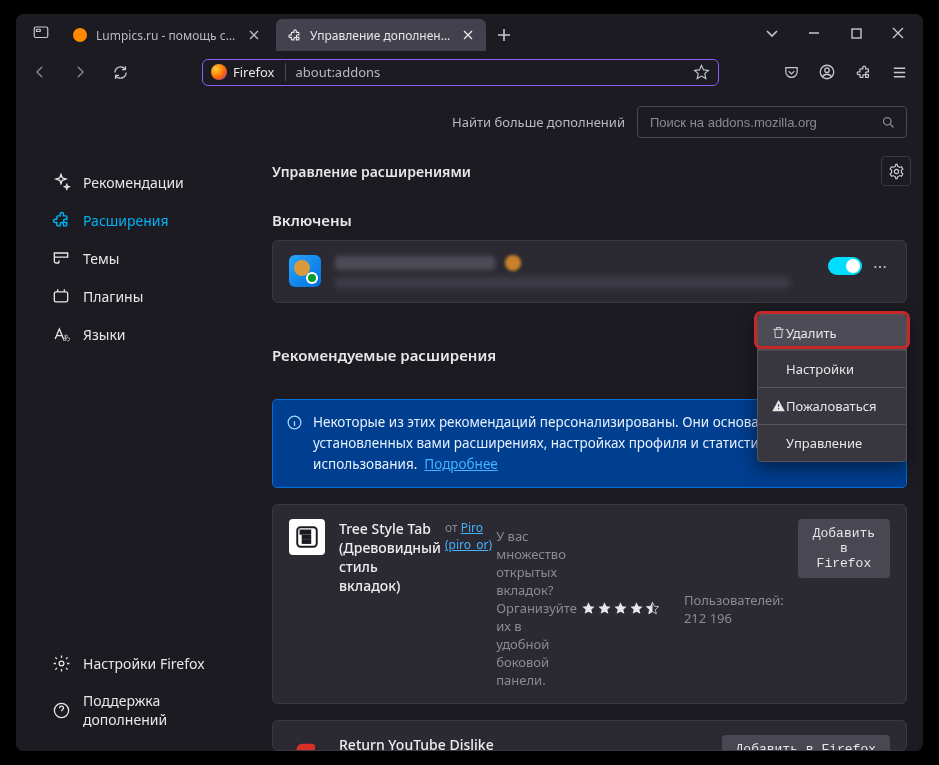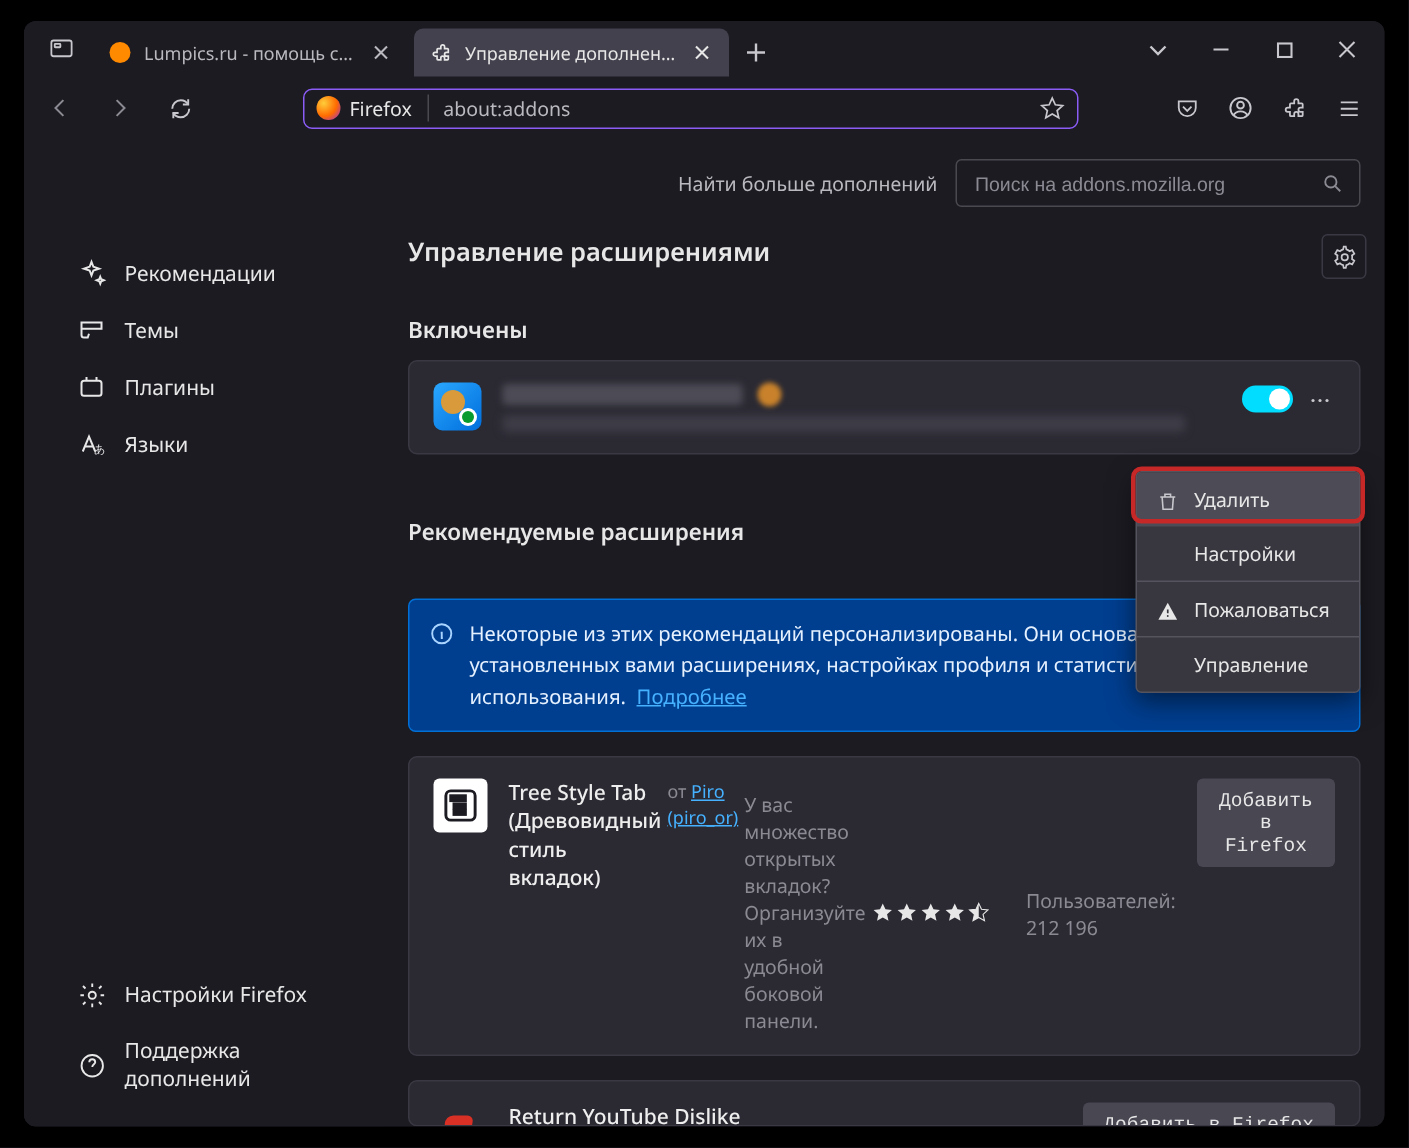--- a/index.html
+++ b/index.html
@@ -142,22 +142,22 @@
     display:flex;align-items:center;padding:0 10px;gap:8px;
     color:var(--text-muted);
   }
   .search-box input{
     flex:1;background:transparent;border:none;outline:none;
     color:var(--text);font-size:13px;
   }
   .search-box input::placeholder{color:var(--text-muted);}
 
   h1.page-title{
-    font-size:17px;font-weight:600;margin:10px 16px 6px 16px;
-    display:flex;justify-content:space-between;
+    font-size:14px;font-weight:600;margin:10px 16px 6px 16px;
+    display:flex;align-items:center;justify-content:space-between;
   }
   .gear-btn{width:30px;height:30px;display:flex;align-items:center;justify-content:center;color:var(--text-dim);border-radius:4px;border:1px solid #3a3943;margin-right:-4px;}
 
   .section-h{font-size:15px;font-weight:600;margin:18px 16px 10px 16px;}
 
   .ext-card{
     margin:0 16px;
     background:var(--bg-card);
     border:1px solid var(--divider);
     border-radius:6px;
@@ -191,21 +191,21 @@
     right:16px;
     width:150px;
     background:#38373f;
     border:1px solid #55545e;
     border-radius:4px;
     box-shadow:0 6px 18px rgba(0,0,0,.5);
     z-index:50;
     overflow:hidden;
   }
   .menu-item{
-    display:flex;align-items:flex-end;gap:10px;
+    display:flex;align-items:flex-start;
     padding:9px 12px;
     font-size:13px;color:var(--text);
   }
   .menu-item.highlight{
     background:#4d4c56;
     position:relative;
   }
   .menu-item .micon{width:16px;height:16px;display:flex;align-items:center;justify-content:center;color:var(--text-dim);}
   .menu-sep{height:1px;background:#55545e;}
   .menu-highlight-ring{
@@ -393,20 +393,28 @@
 
     <div class="sidebar">
       <div style="height:56px"></div>
       <div class="side-item">
         <span class="sicon">
             <svg width="20" height="20" viewBox="0 0 24 24" fill="none" stroke="#e7e7e7" stroke-width="1.6">
               <path d="M12 3l1.5 4L18 8.5 13.5 10 12 14l-1.5-4L6 8.5 10.5 7zM19 15l.8 2 2 .8-2 .8-.8 2-.8-2-2-.8 2-.8z"></path>
             </svg>
           </span>
         <span>Рекомендации</span>
+      </div>
+      <div class="side-item active">
+        <span class="sicon">
+            <svg width="20" height="20" viewBox="0 0 24 24" fill="none" stroke="#00b3f4" stroke-width="1.7">
+              <path d="M13 3a2 2 0 012 2v2h3a1 1 0 011 1v3h-2a2 2 0 100 4h2v3a1 1 0 01-1 1h-3v-2a2 2 0 10-4 0v2H8a1 1 0 01-1-1v-3H5a2 2 0 110-4h2V8a1 1 0 011-1h3V5a2 2 0 012-2z"></path>
+            </svg>
+          </span>
+        <span>Расширения</span>
       </div>
       <div class="side-item">
         <span class="sicon">
             <svg width="20" height="20" viewBox="0 0 24 24" fill="none" stroke="#e7e7e7" stroke-width="1.6">
               <path d="M4 6h16v5H4zM4 11v5a2 2 0 002 2h3l1-3"></path>
             </svg>
           </span>
         <span>Темы</span>
       </div>
       <div class="side-item">

